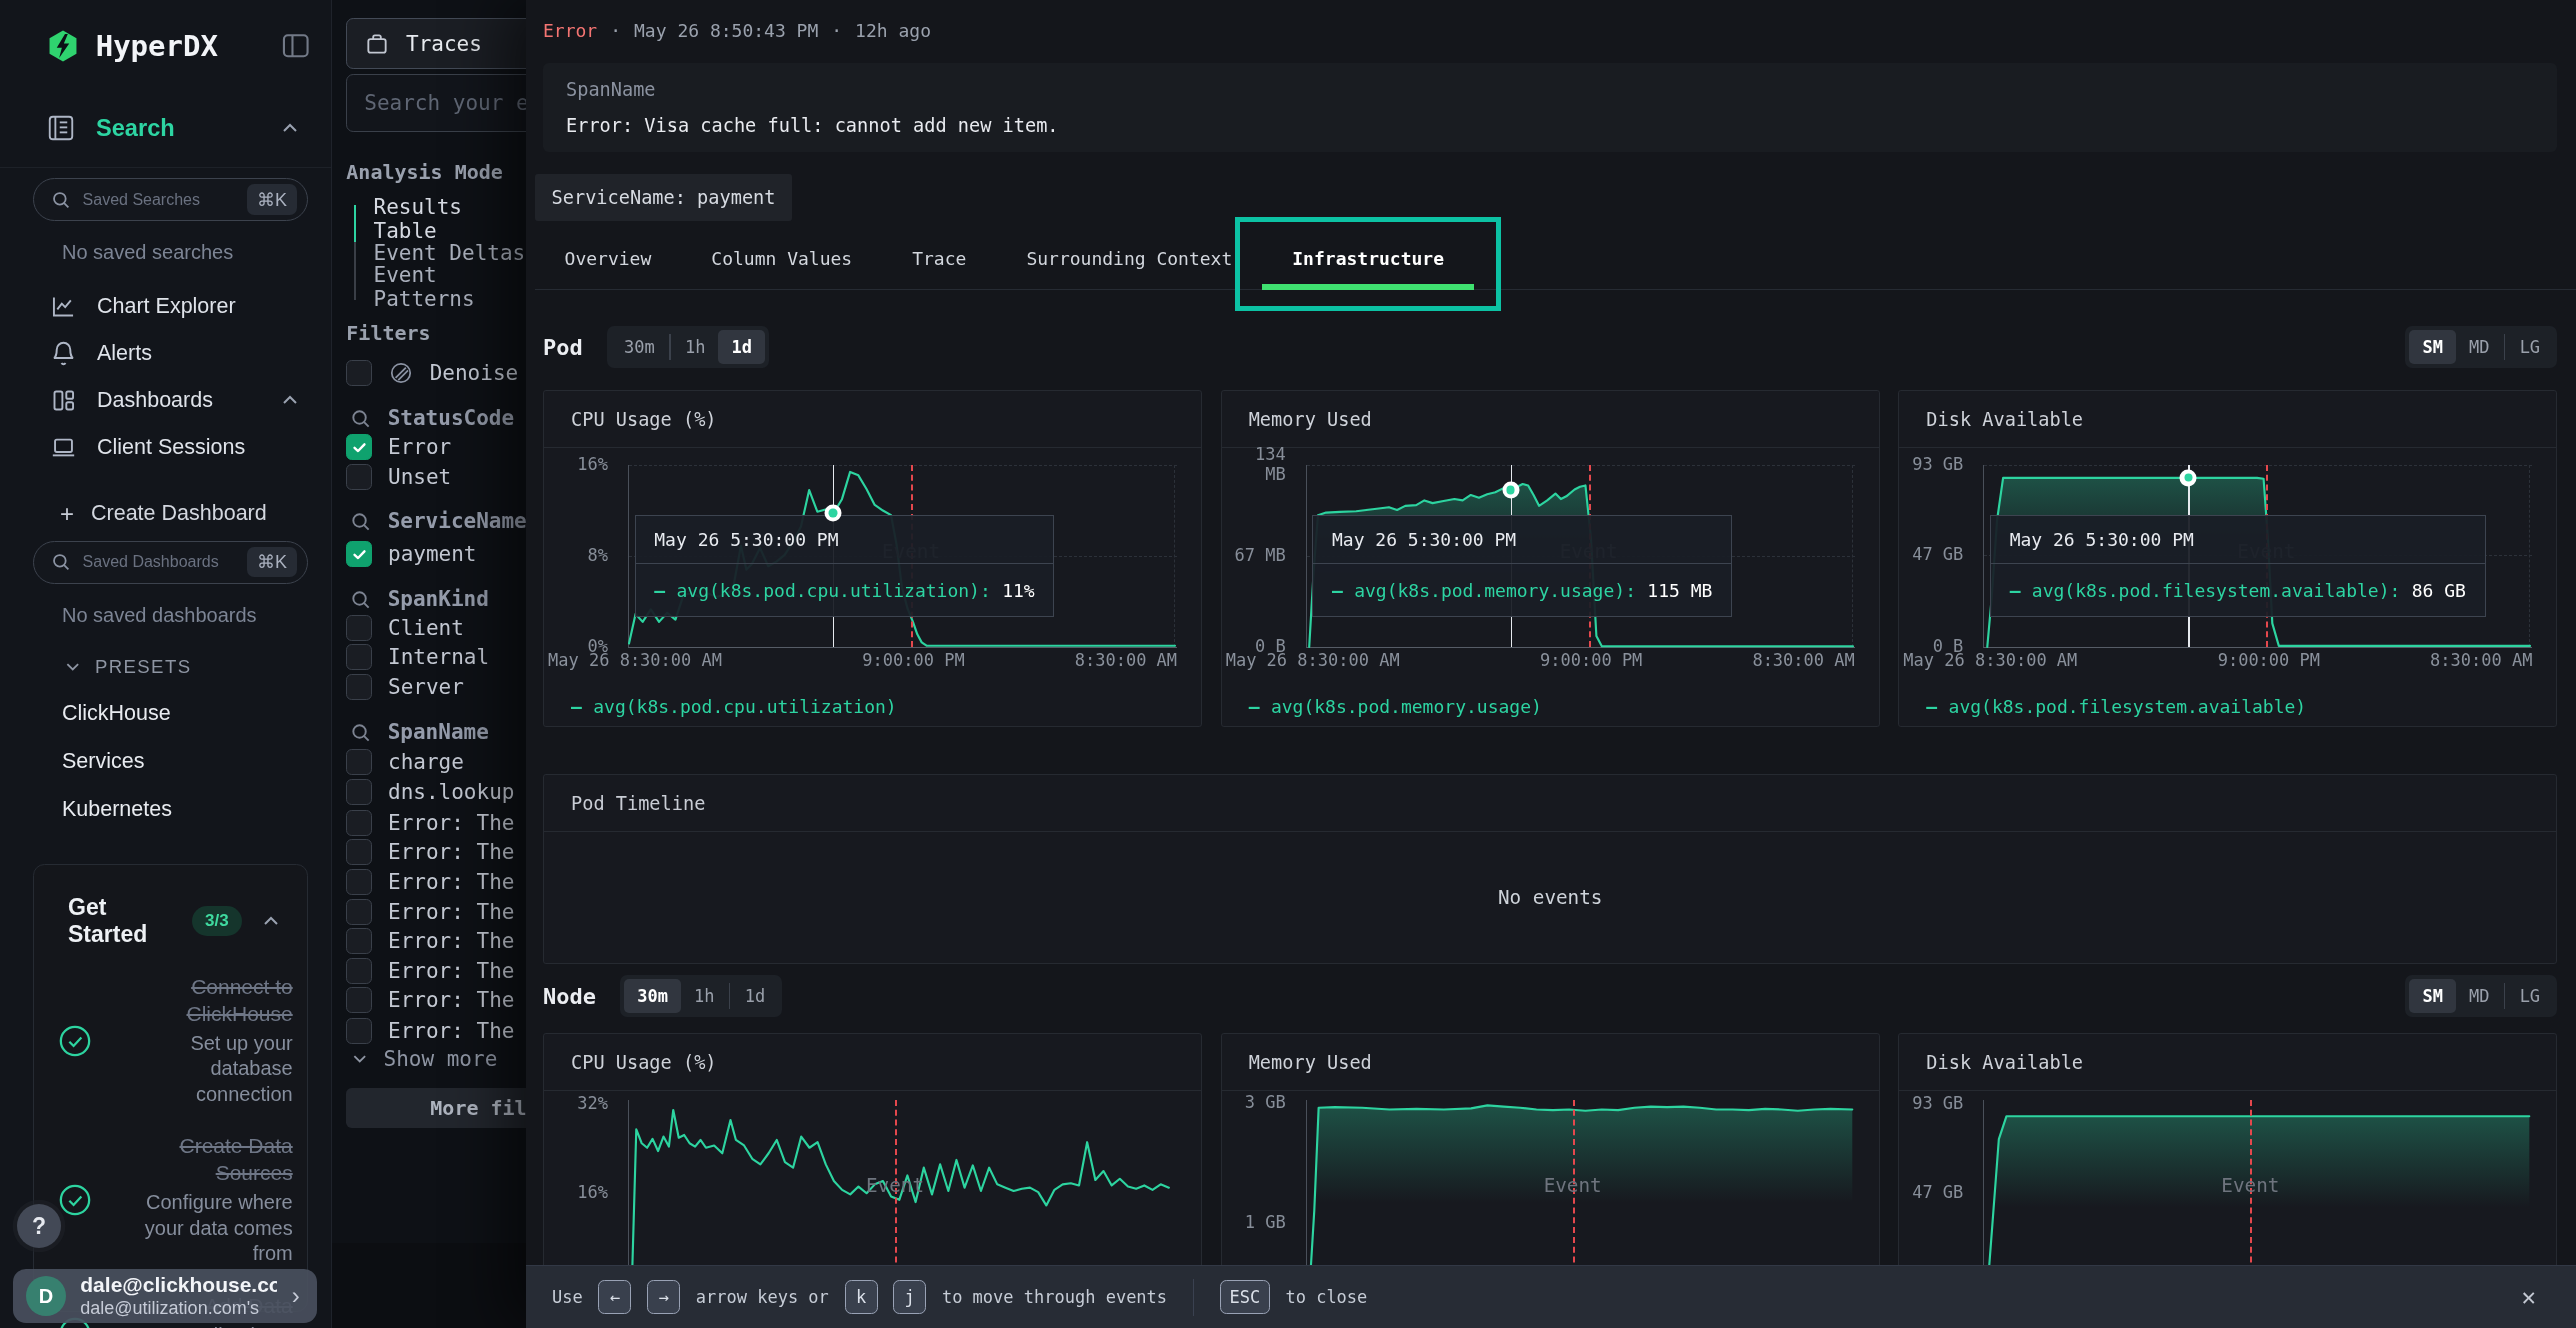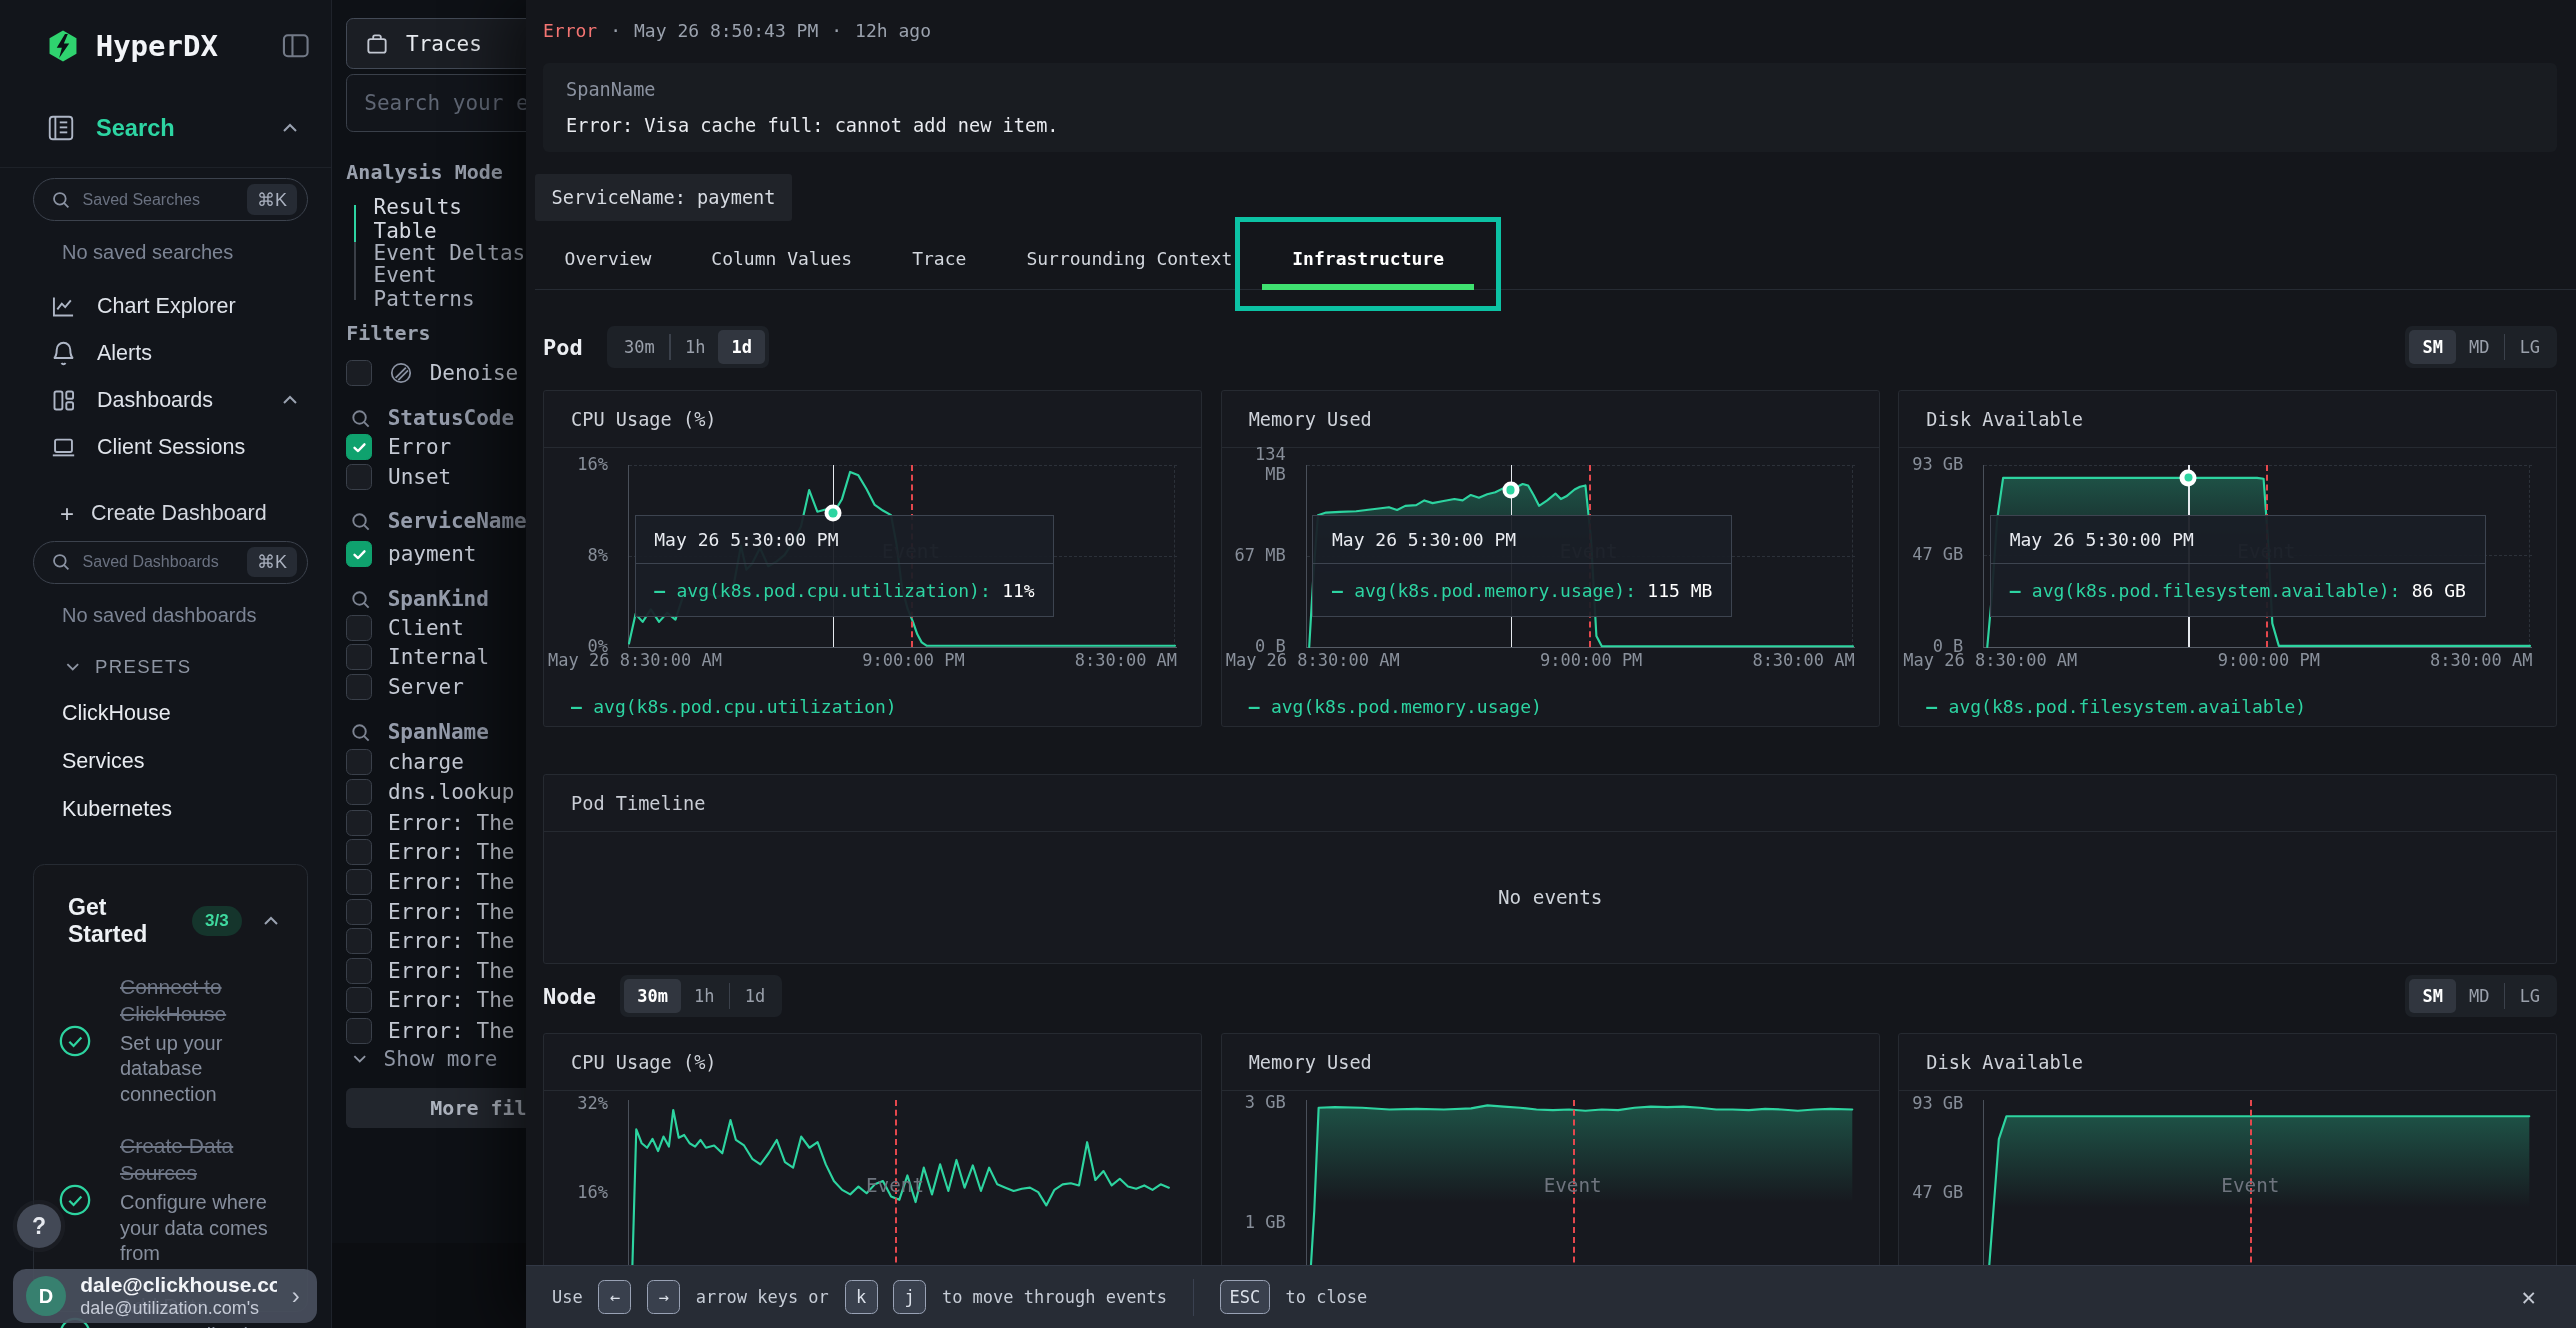--- a/index.html
+++ b/index.html
@@ -36,21 +36,21 @@
                   font-size:18.6px; letter-spacing:1.4px; color:#8e95a3; cursor:pointer; }
   .preset-item { font-size:21.5px; color:#e8ebf0; padding-left:62px; margin-top:23px; cursor:pointer; }
   .team-row { display:flex; align-items:center; gap:20px; padding-left:50px; margin-top:52px; height:43px; cursor:pointer; }
   .team-row .n-label { font-size:22px; color:#e5e8ee; }
   .gs-card { position:absolute; left:33px; right:23px; top:864px; height:448px;
              border:1.4px solid #262b33; border-radius:11.4px; background:#14161b; padding:29px 14.3px 0 24px; }
   .gs-head { display:flex; align-items:center; gap:17px; padding-left:10px; }
   .gs-title { font-size:23px; font-weight:bold; color:#eef1f5; }
   .gs-badge { font-size:17px; font-weight:bold; color:#3fd99f; background:#15352c; border-radius:15.7px; padding:5px 13px; }
   .gs-head .chev { margin-left:auto; margin-right:10px; }
-  .gs-item { display:flex; align-items:center; gap:28px; margin-top:26px; }
+  .gs-item { display:flex; align-items:center; gap:28px; margin-top:26px;text-align:right; }
   .gs-check { flex:0 0 34px; }
   .gs-texts { width:200px; }
   .gs-item-title { font-size:21px; color:#6e7686; text-decoration:line-through; line-height:1.28; }
   .gs-item-sub { font-size:20px; color:#868e9d; line-height:1.28; margin-top:2.9px; }
   .help-bubble { position:absolute; left:17px; top:1204px; width:44px; height:44px; border-radius:50%;
                  background:#434956; color:#e6e9ef; font-size:23px; font-weight:bold;
                  display:flex; align-items:center; justify-content:center; cursor:pointer;
                  box-shadow:0 0 0 4.3px rgba(30,33,40,.6); z-index:4; }
   .user-chip { position:absolute; left:13px; right:14.3px; top:1269px; height:54px; background:#4a505ee8;
                border-radius:13px; display:flex; align-items:center; padding:0 17px 0 13px; gap:14.3px; cursor:pointer; z-index:5; }

